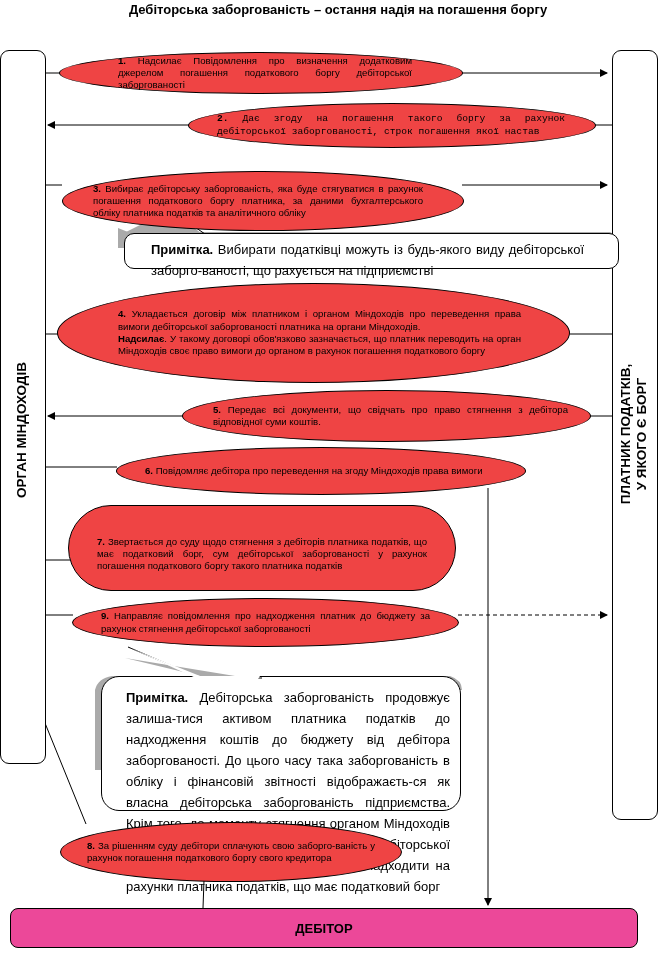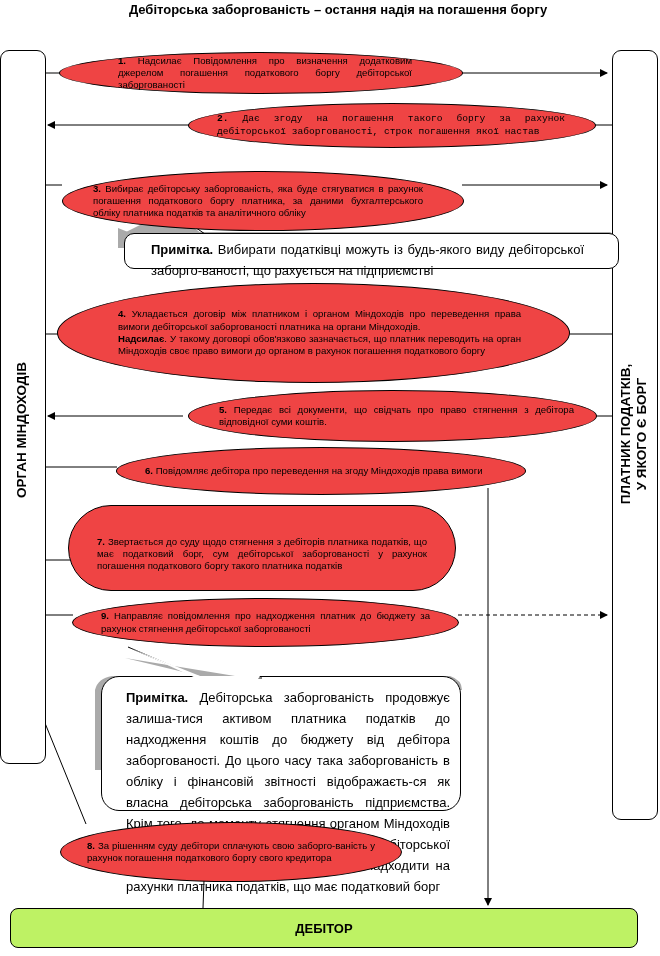--- a/index.html
+++ b/index.html
@@ -6,21 +6,21 @@
   body{width:660px;height:956px;position:relative;overflow:hidden;font-family:"Liberation Sans",sans-serif;color:#000;}
   .title{position:absolute;left:0;top:2px;width:660px;text-align:center;font-size:13px;font-weight:bold;letter-spacing:0;padding-left:8px;}
   svg.lines{position:absolute;left:0;top:0;}
   .lane{position:absolute;border:1.2px solid #000;border-radius:9px;background:#fff;}
   .lane-label{position:absolute;font-weight:bold;font-size:13.5px;white-space:nowrap;text-align:center;line-height:16px;}
   .oval{position:absolute;border:1.2px solid #000;border-radius:50%;background:#ef4444;box-sizing:border-box;display:flex;align-items:center;}
   .oval .txt{font-size:9.6px;line-height:12.3px;text-align:justify;}
   .txt b{font-weight:bold;}
   .note{position:absolute;background:#fff;border:1.2px solid #000;border-radius:14px;box-sizing:border-box;}
   .note .txt{font-size:13px;line-height:21px;text-align:justify;}
-  .debtor{position:absolute;left:10px;top:908px;width:626px;height:38px;border:1.2px solid #000;border-radius:8px;display:flex;align-items:center;justify-content:center;font-weight:bold;font-size:13px;background:#bef264;}
+  .debtor{position:absolute;left:10px;top:908px;width:626px;height:38px;border:1.2px solid #000;border-radius:8px;display:flex;align-items:center;justify-content:center;font-weight:bold;font-size:13px;background:#ec4899;}
 </style>
 </head>
 <body>
 
 <div class="title">Дебіторська заборгованість – остання надія на погашення боргу</div>
 
 <svg class="lines" width="660" height="956">
   <defs>
     <marker id="ah" markerWidth="8" markerHeight="8" refX="7" refY="4" orient="auto" markerUnits="userSpaceOnUse">
       <path d="M0,0 L8,4 L0,8 z" fill="#000"></path>
@@ -82,21 +82,21 @@
 </div>
 
 <div class="note" style="left:124px;top:233px;width:495px;height:36px;padding:5px 34px 0 26px;border-radius:10px;">
   <div class="txt"><b>Примітка.</b><span>  Вибирати податківці можуть із будь-якого виду дебіторської заборго-ваності, що рахується на підприємстві</span></div>
 </div>
 
 <div class="oval" style="left:57px;top:283px;width:513px;height:100px;padding:0 48px 0 60px;">
   <div class="txt"><b>4.</b><span> Укладається договір між платником і органом Міндоходів про переведення права вимоги дебіторської заборгованості платника на органи Міндоходів.</span><br><b>Надсилає</b><span>. У такому договорі обов'язково зазначається, що платник переводить на орган Міндоходів своє право вимоги до органом в рахунок погашення податкового боргу</span></div>
 </div>
 
-<div class="oval" style="left:188px;top:390px;width:409px;height:52px;padding:0 22px 0 30px;justify-content:flex-end;">
+<div class="oval" style="left:182px;top:390px;width:409px;height:52px;padding:0 22px 0 30px;justify-content:flex-end;">
   <div class="txt"><b>5.</b><span> Передає всі документи, що свідчать про право стягнення з дебітора відповідної суми коштів.</span></div>
 </div>
 
 <div class="oval" style="left:116px;top:447px;width:410px;height:48px;padding:0 36px 0 28px;">
   <div class="txt"><b>6.</b><span> Повідомляє дебітора про переведення на згоду Міндоходів права вимоги</span></div>
 </div>
 
 <div class="oval" style="left:68px;top:505px;width:388px;height:86px;border-radius:43px;padding:12px 28px 0 28px;">
   <div class="txt"><b>7.</b><span>  Звертається до суду щодо стягнення з дебіторів платника податків, що має податковий борг, сум дебіторської заборгованості у рахунок погашення податкового боргу такого платника податків</span></div>
 </div>

